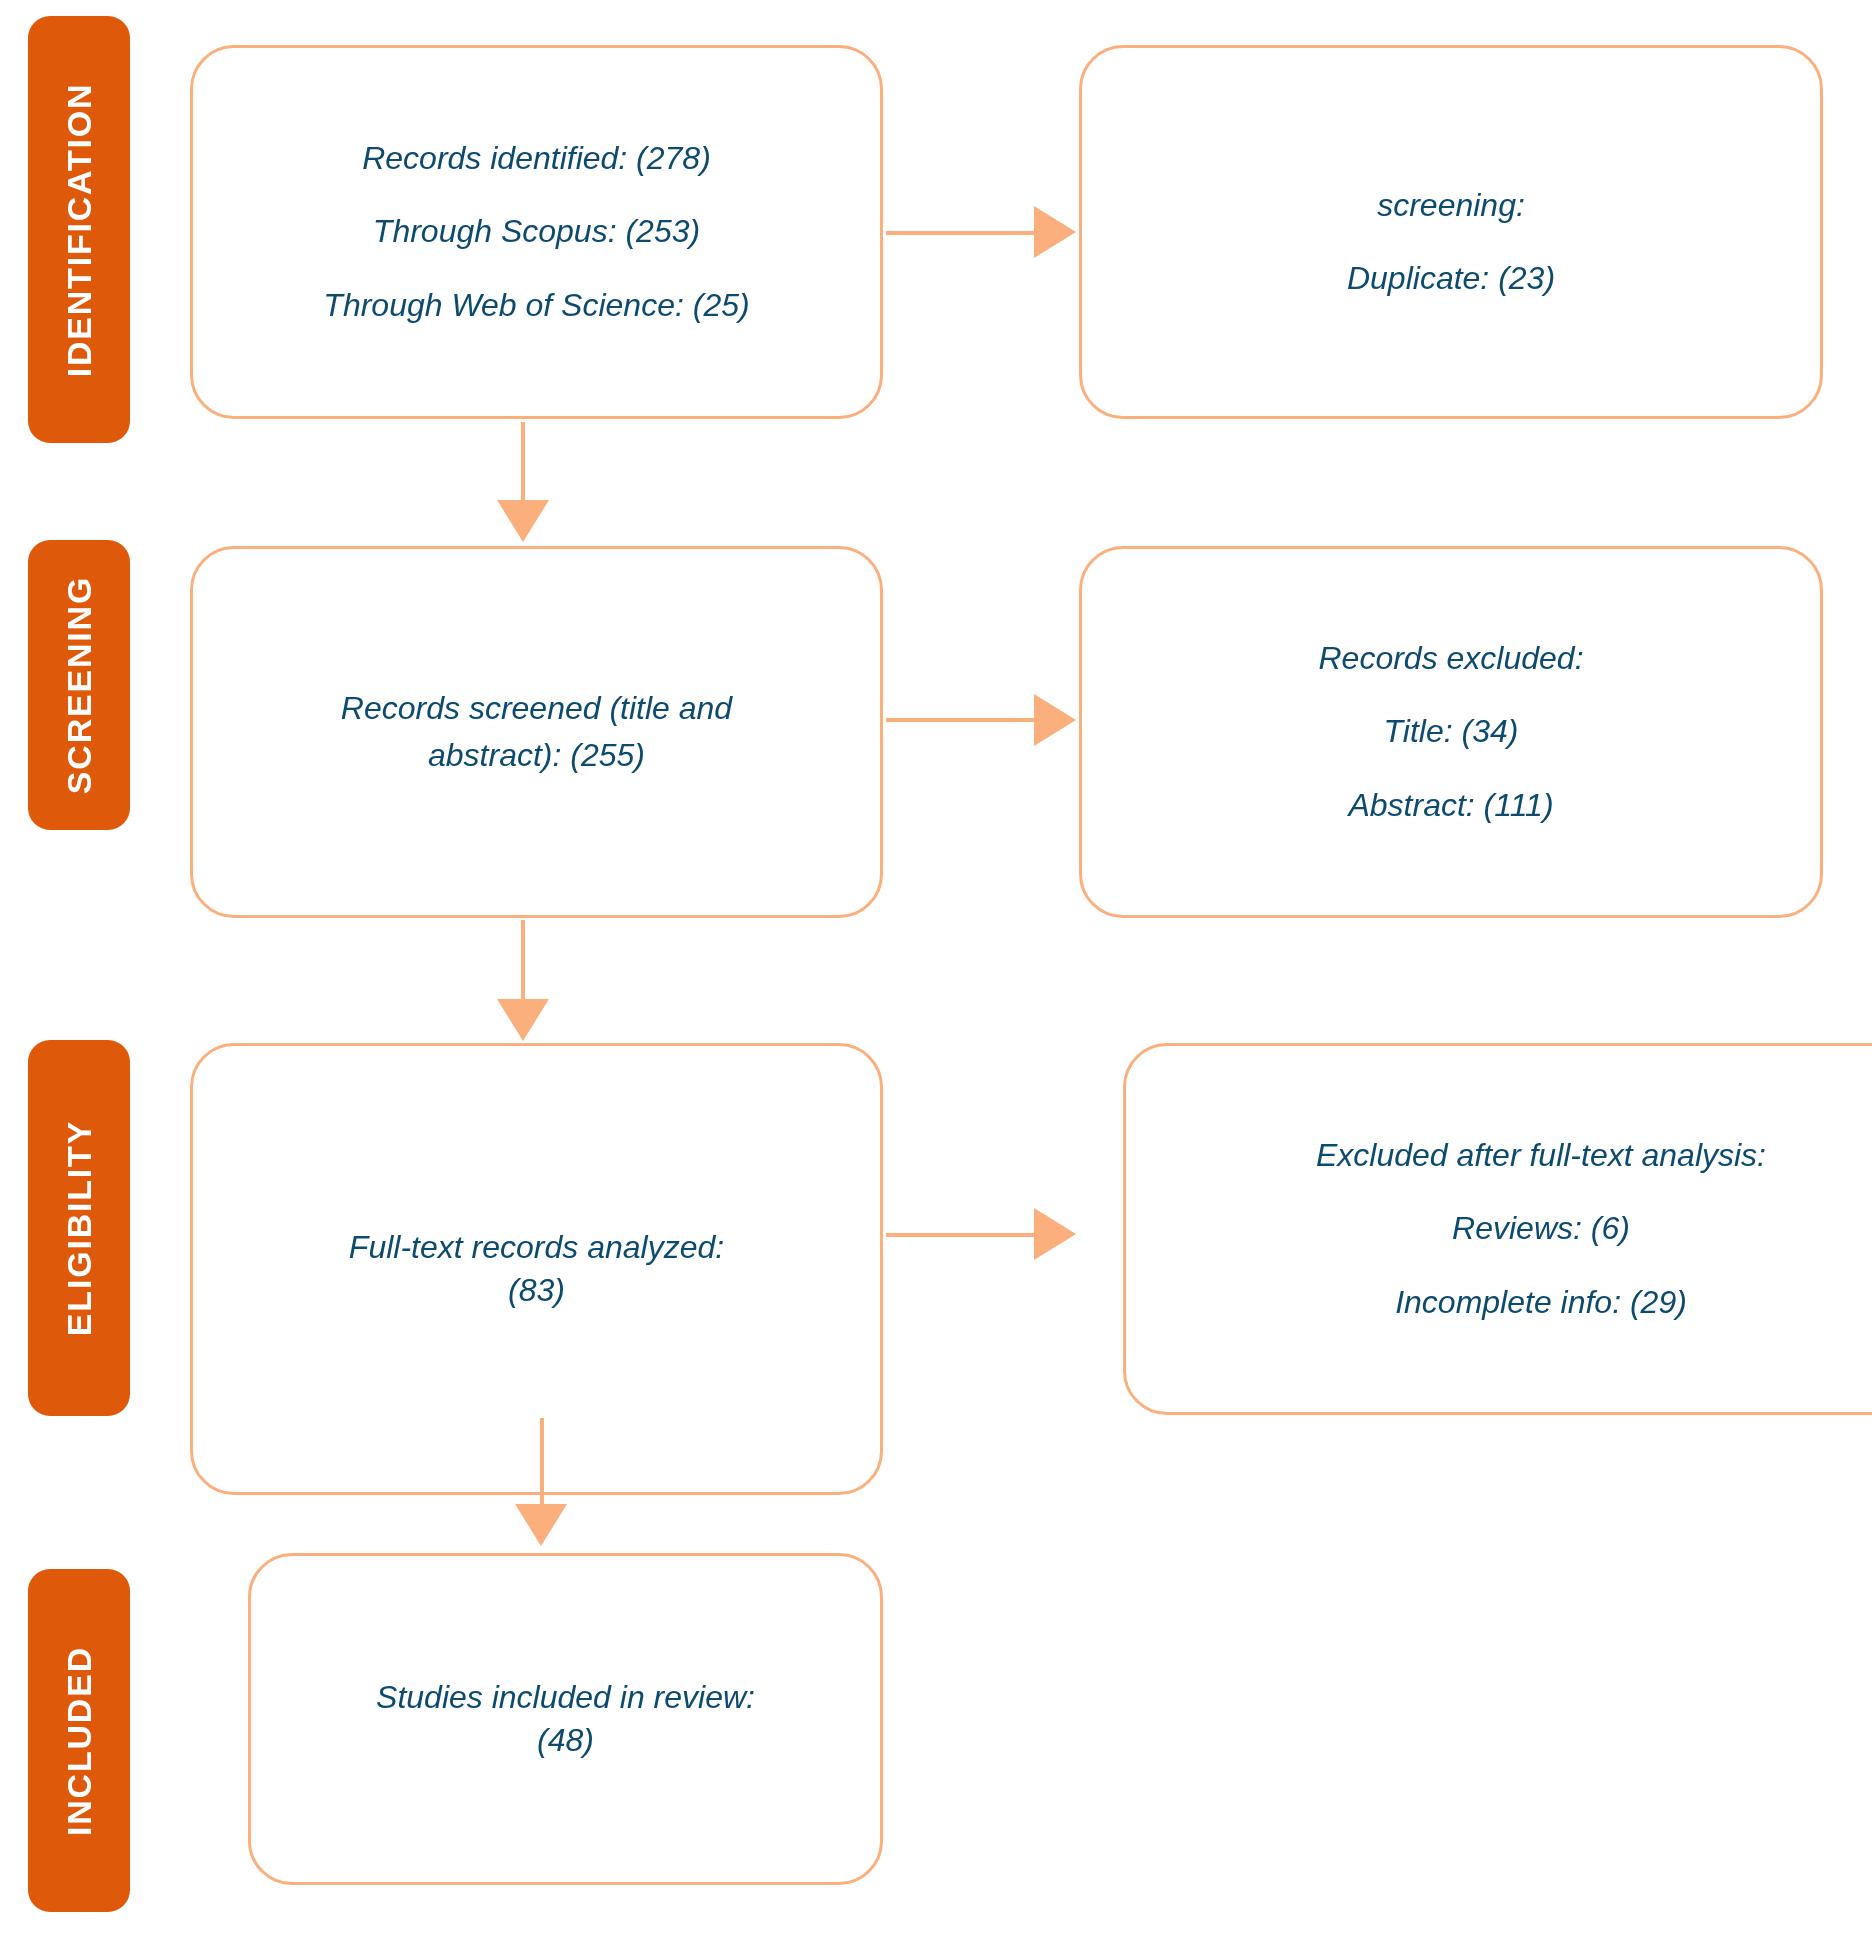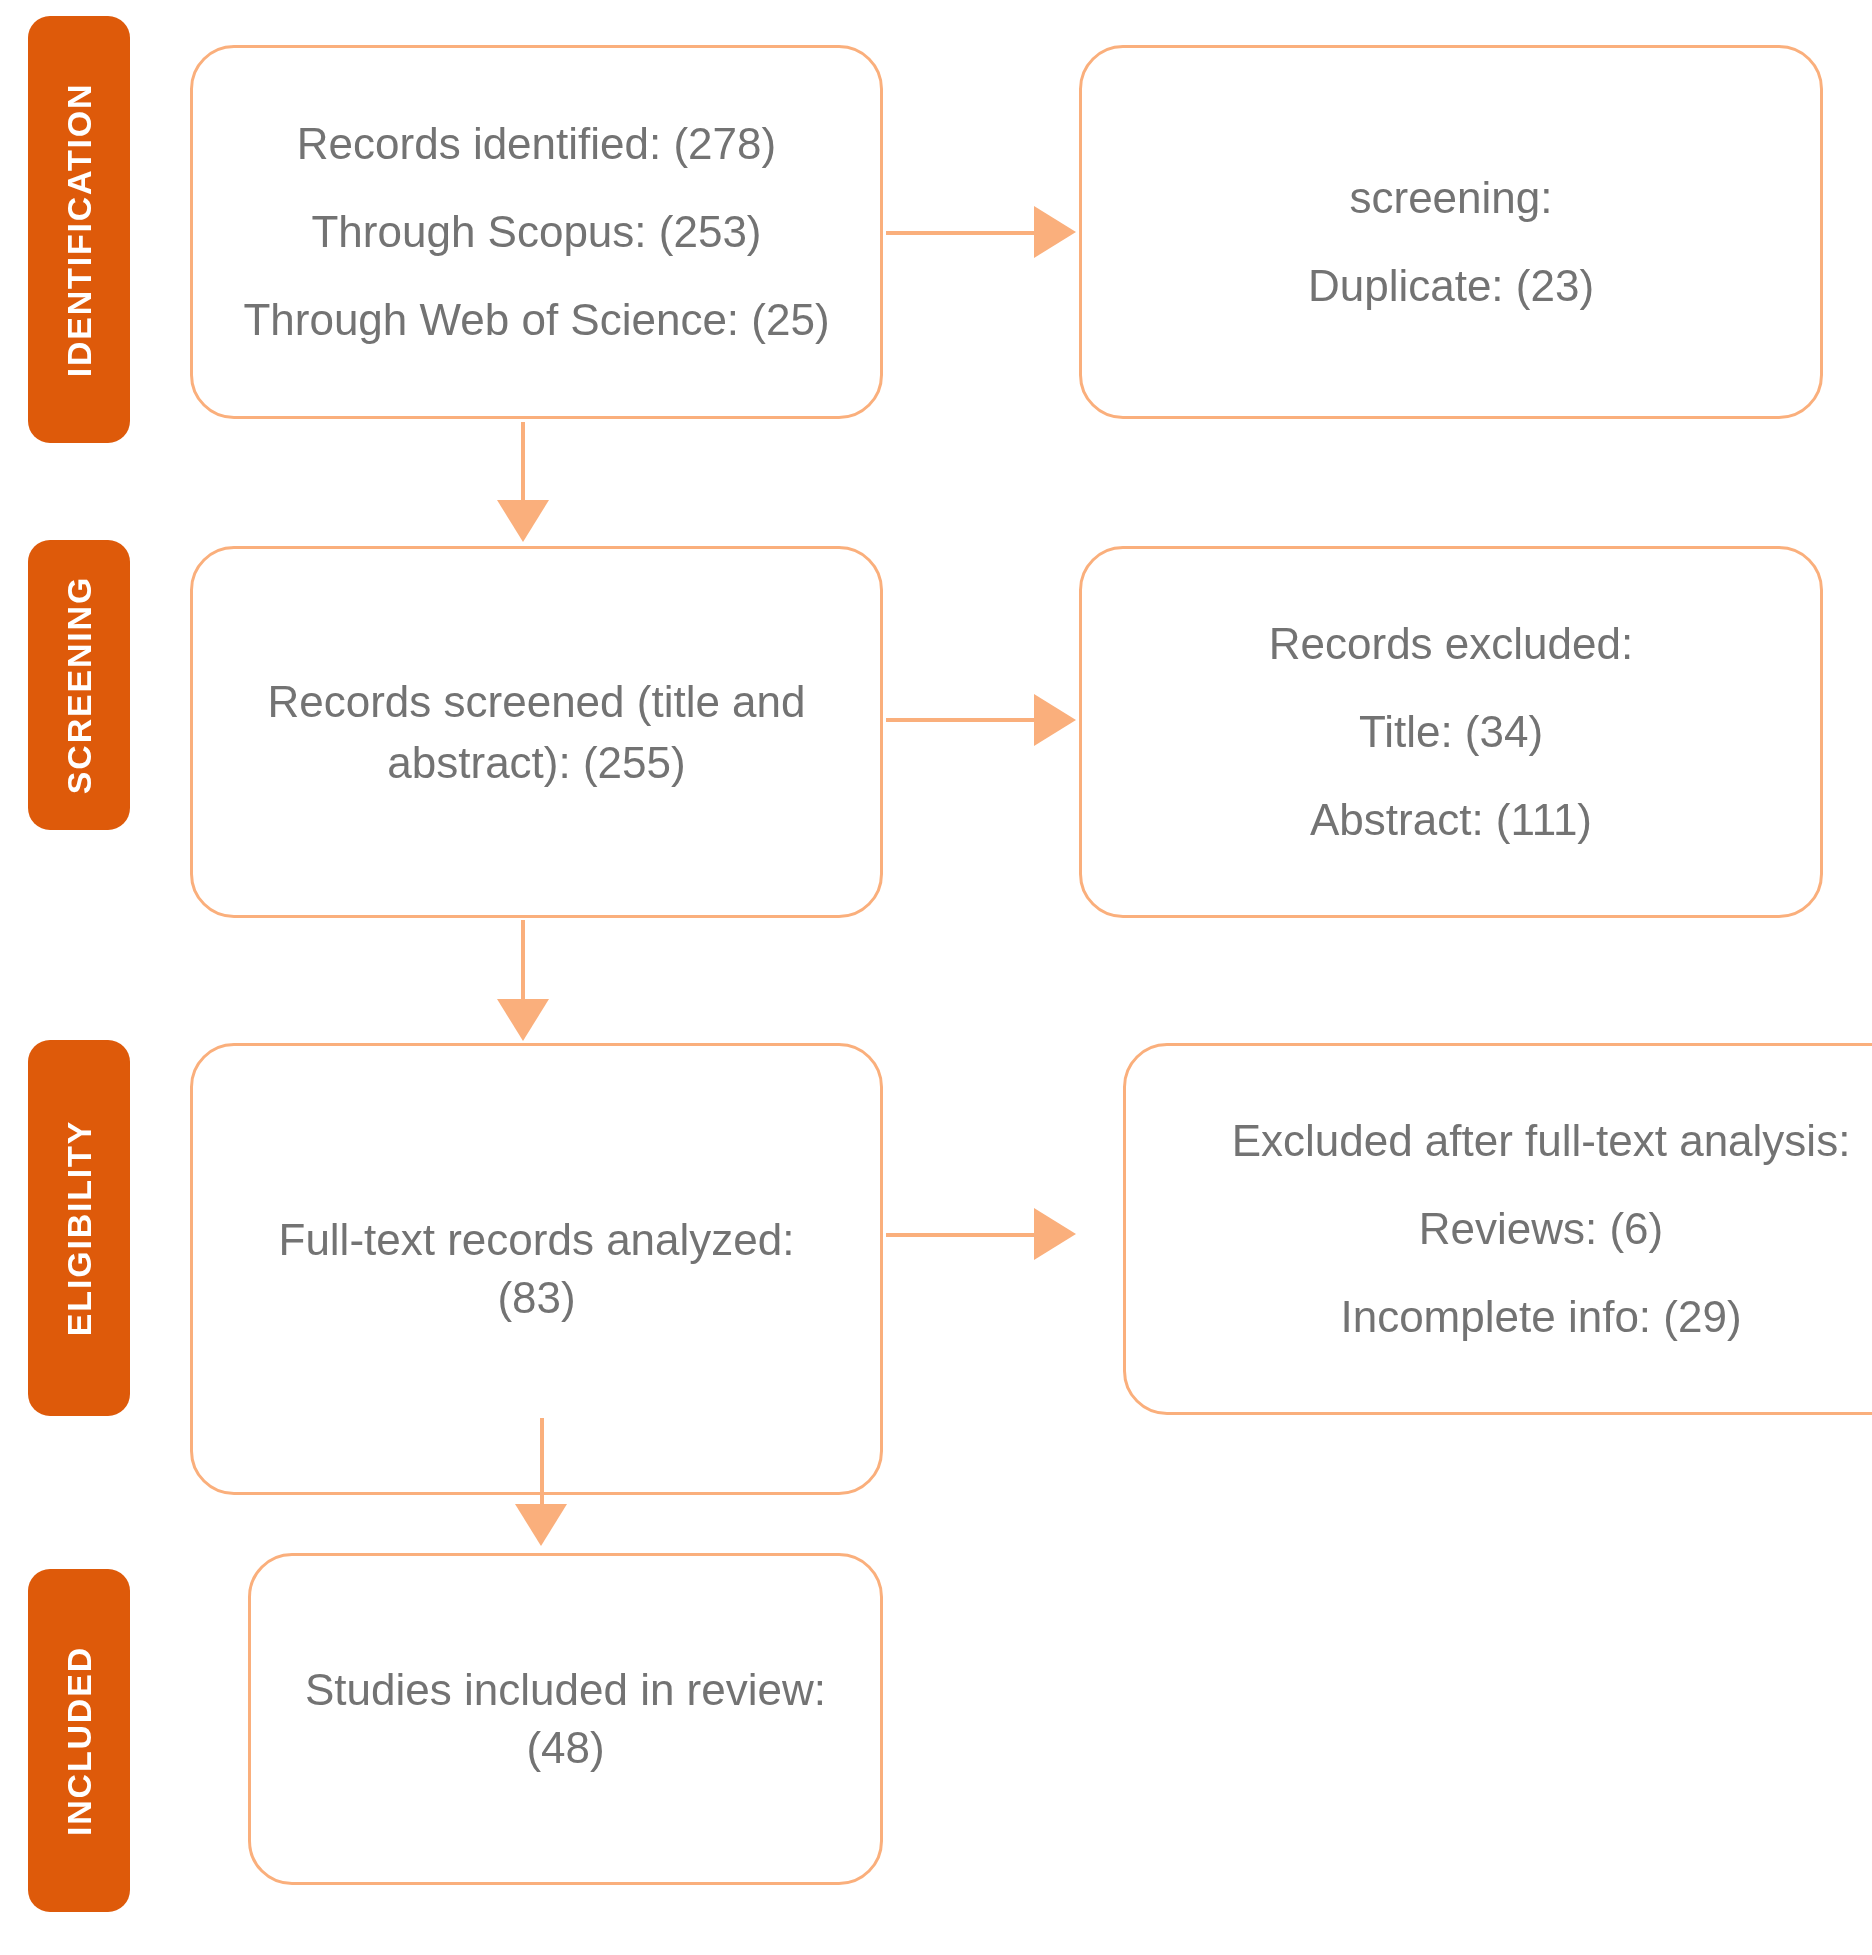--- a/index.html
+++ b/index.html
@@ -22,22 +22,22 @@
   }
 
   
   .flow-box{
     position:absolute;background:#ffffff;
     border:3.6px solid #FAAF7C;border-radius:44px;
     display:flex;flex-direction:column;align-items:center;justify-content:center;
     box-sizing:border-box;padding:22px 36px;
   }
   .flow-box .line{
-    font-size:44px;color:#737373;line-height:1.22;
-    text-align:center;white-space:nowrap;
+    font-size:32px;color:#0c4a6e;line-height:1.22;
+    text-align:center;white-space:nowrap;font-style:italic;
   }
   .flow-box .line + .line{margin-top:34px;}
   .flow-box.tight .line + .line{margin-top:4.4px;}
 
   
   .conn-v{position:absolute;width:3.6px;background:#FAAF7C;}
   .conn-v-head{
     position:absolute;width:0;height:0;
     border-left:26px solid transparent;border-right:26px solid transparent;
     border-top:42px solid #FAAF7C;

